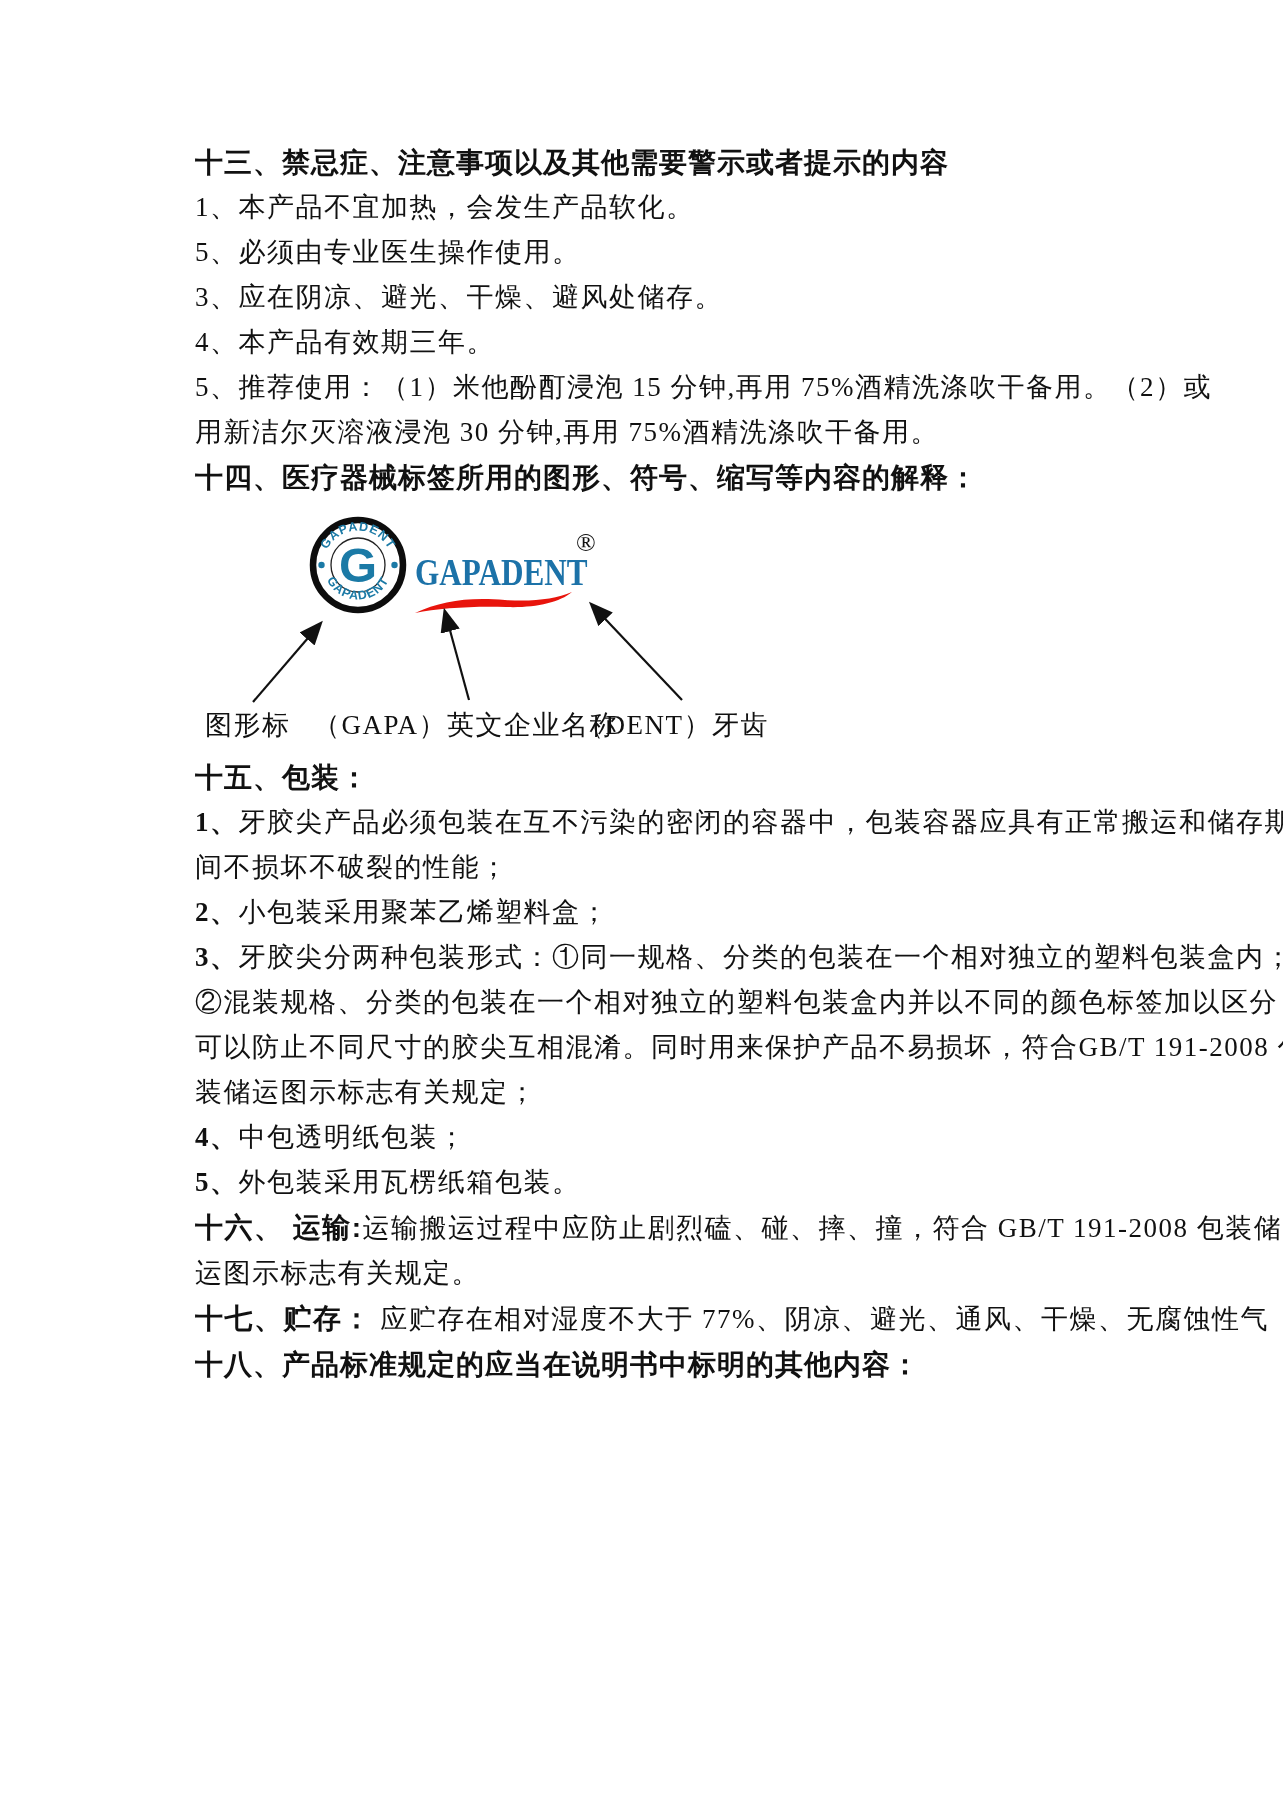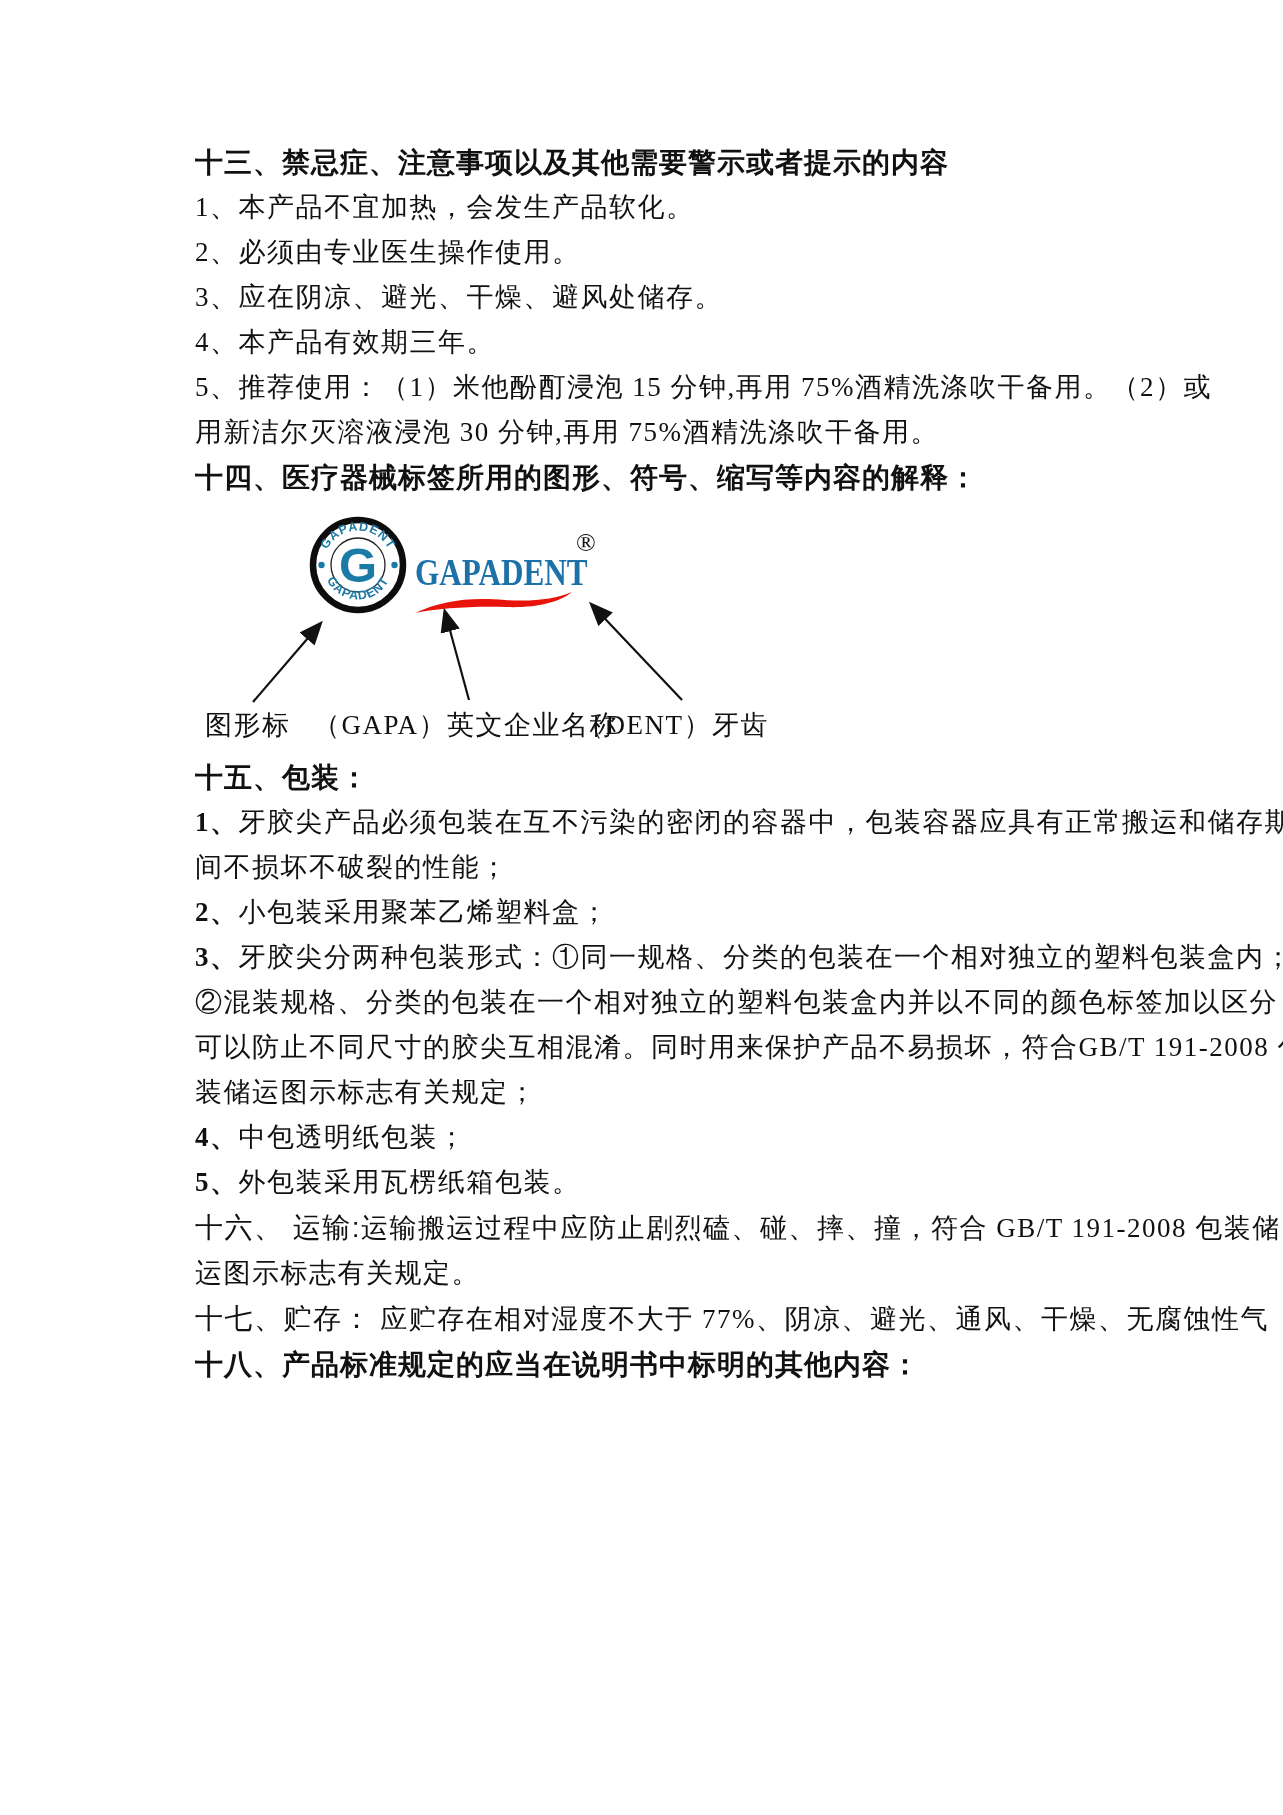--- a/index.html
+++ b/index.html
@@ -3,21 +3,21 @@
 <meta charset="utf-8">
 <style>
   html,body{margin:0;padding:0;background:#ffffff;}
   body{width:1283px;height:1815px;overflow:hidden;position:relative;
        font-family:"Liberation Serif",serif;color:#111;}
   .page{box-sizing:border-box;width:1170px;height:1815px;
         padding:140px 150px 0 195px;}
   .line{font-size:27px;line-height:45px;letter-spacing:1.5px;white-space:nowrap;}
   .hd{font-family:"Liberation Sans",sans-serif;font-weight:bold;font-size:28px;
       line-height:45px;letter-spacing:1px;white-space:nowrap;}
-  .hd-inline{font-family:"Liberation Sans",sans-serif;font-weight:normal;font-size:28px;}
+  .hd-inline{font-family:"Liberation Sans",sans-serif;font-weight:bold;font-size:28px;}
   .numb{font-weight:bold;font-family:"Liberation Serif",serif;}
   
   .figure{position:relative;height:255px;}
   .badge{position:absolute;left:113px;top:14px;width:100px;height:102px;}
   .wordmark{position:absolute;left:220px;top:53px;height:40px;
             font-family:"Liberation Serif",serif;font-weight:bold;font-size:38px;
             line-height:38px;color:#1c72a8;letter-spacing:0px;
             transform:scaleX(0.82);transform-origin:left top;white-space:nowrap;}
   .registered{position:absolute;left:381px;top:28px;font-size:26px;color:#111;
               font-family:"Liberation Serif",serif;}
@@ -27,21 +27,21 @@
             letter-spacing:1.5px;white-space:nowrap;}
   .fl-1{left:10px;} .fl-2{left:118px;} .fl-3{left:382px;}
 </style>
 </head>
 <body>
 
 <div class="page">
 
   <div class="hd">十三、禁忌症、注意事项以及其他需要警示或者提示的内容</div>
   <div class="line">1、本产品不宜加热，会发生产品软化。</div>
-  <div class="line">2、必须由专业医生操作使用。</div>
+  <div class="line">5、必须由专业医生操作使用。</div>
   <div class="line">3、应在阴凉、避光、干燥、避风处储存。</div>
   <div class="line">4、本产品有效期三年。</div>
   <div class="line">5、推荐使用：（1）米他酚酊浸泡 15 分钟,再用 75%酒精洗涤吹干备用。（2）或</div>
   <div class="line">用新洁尔灭溶液浸泡 30 分钟,再用 75%酒精洗涤吹干备用。</div>
 
   <div class="hd">十四、医疗器械标签所用的图形、符号、缩写等内容的解释：</div>
 
   <div class="figure">
 
     <svg class="badge" viewBox="0 0 100 100">

